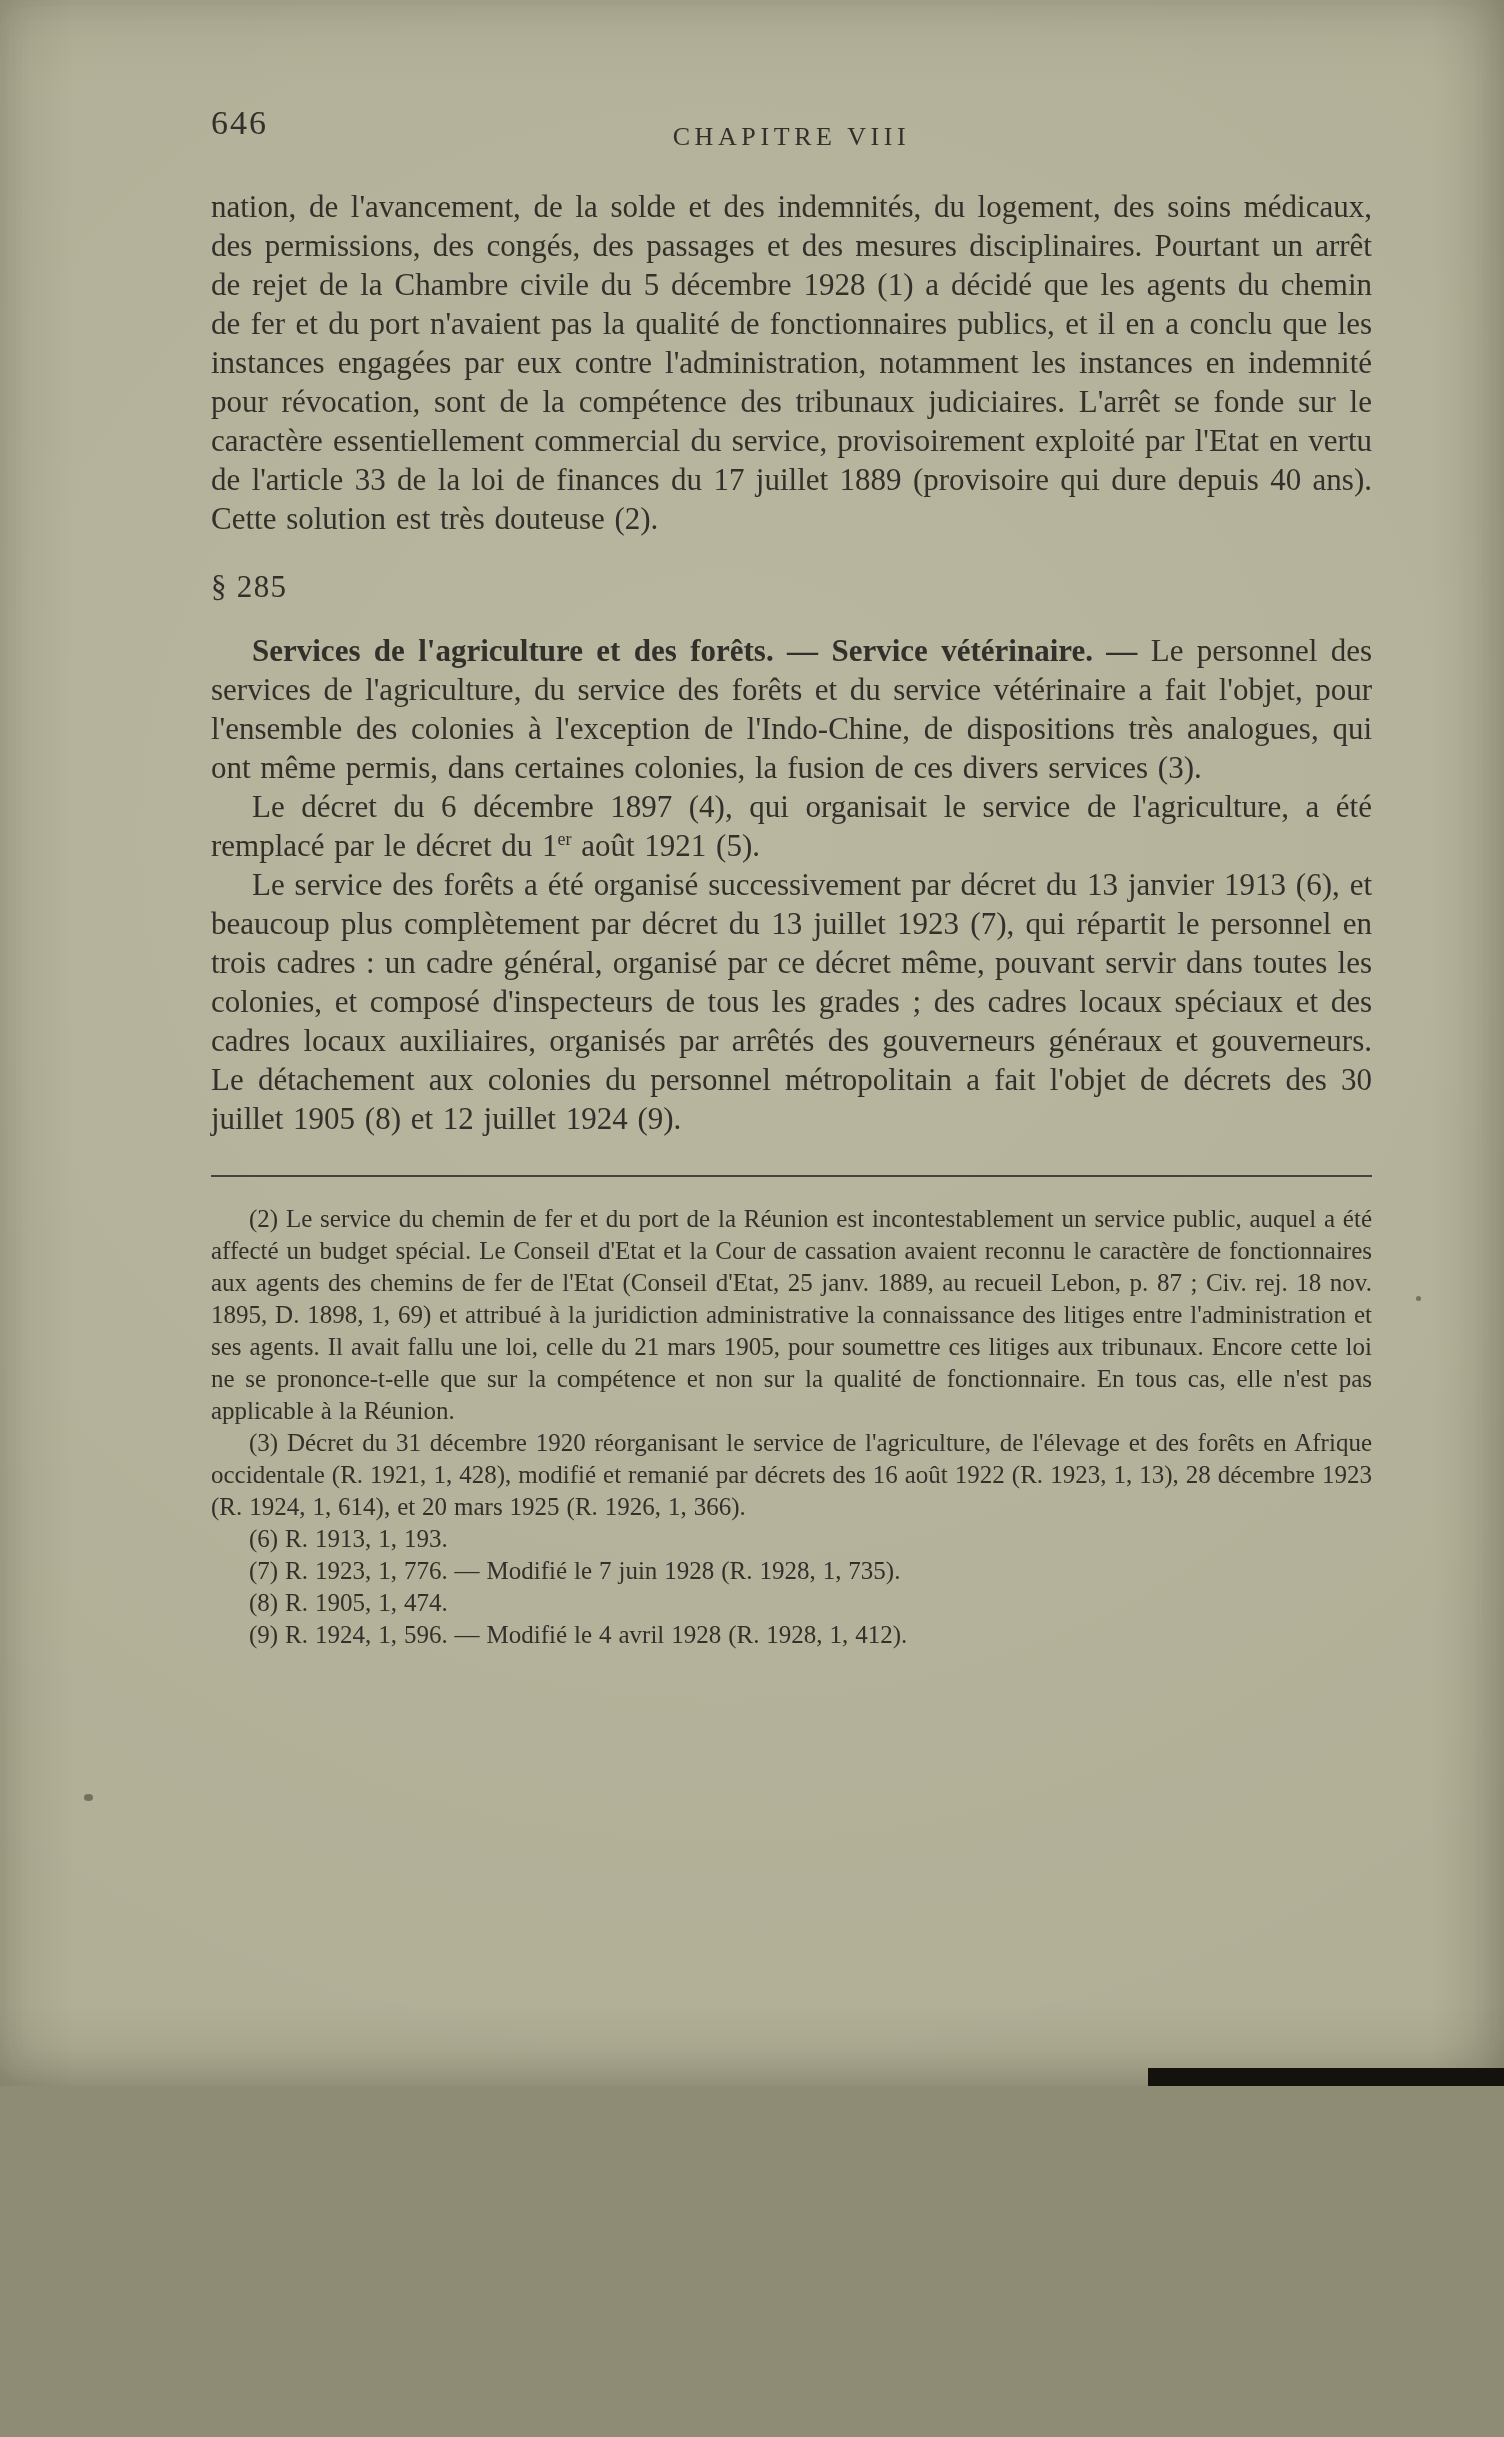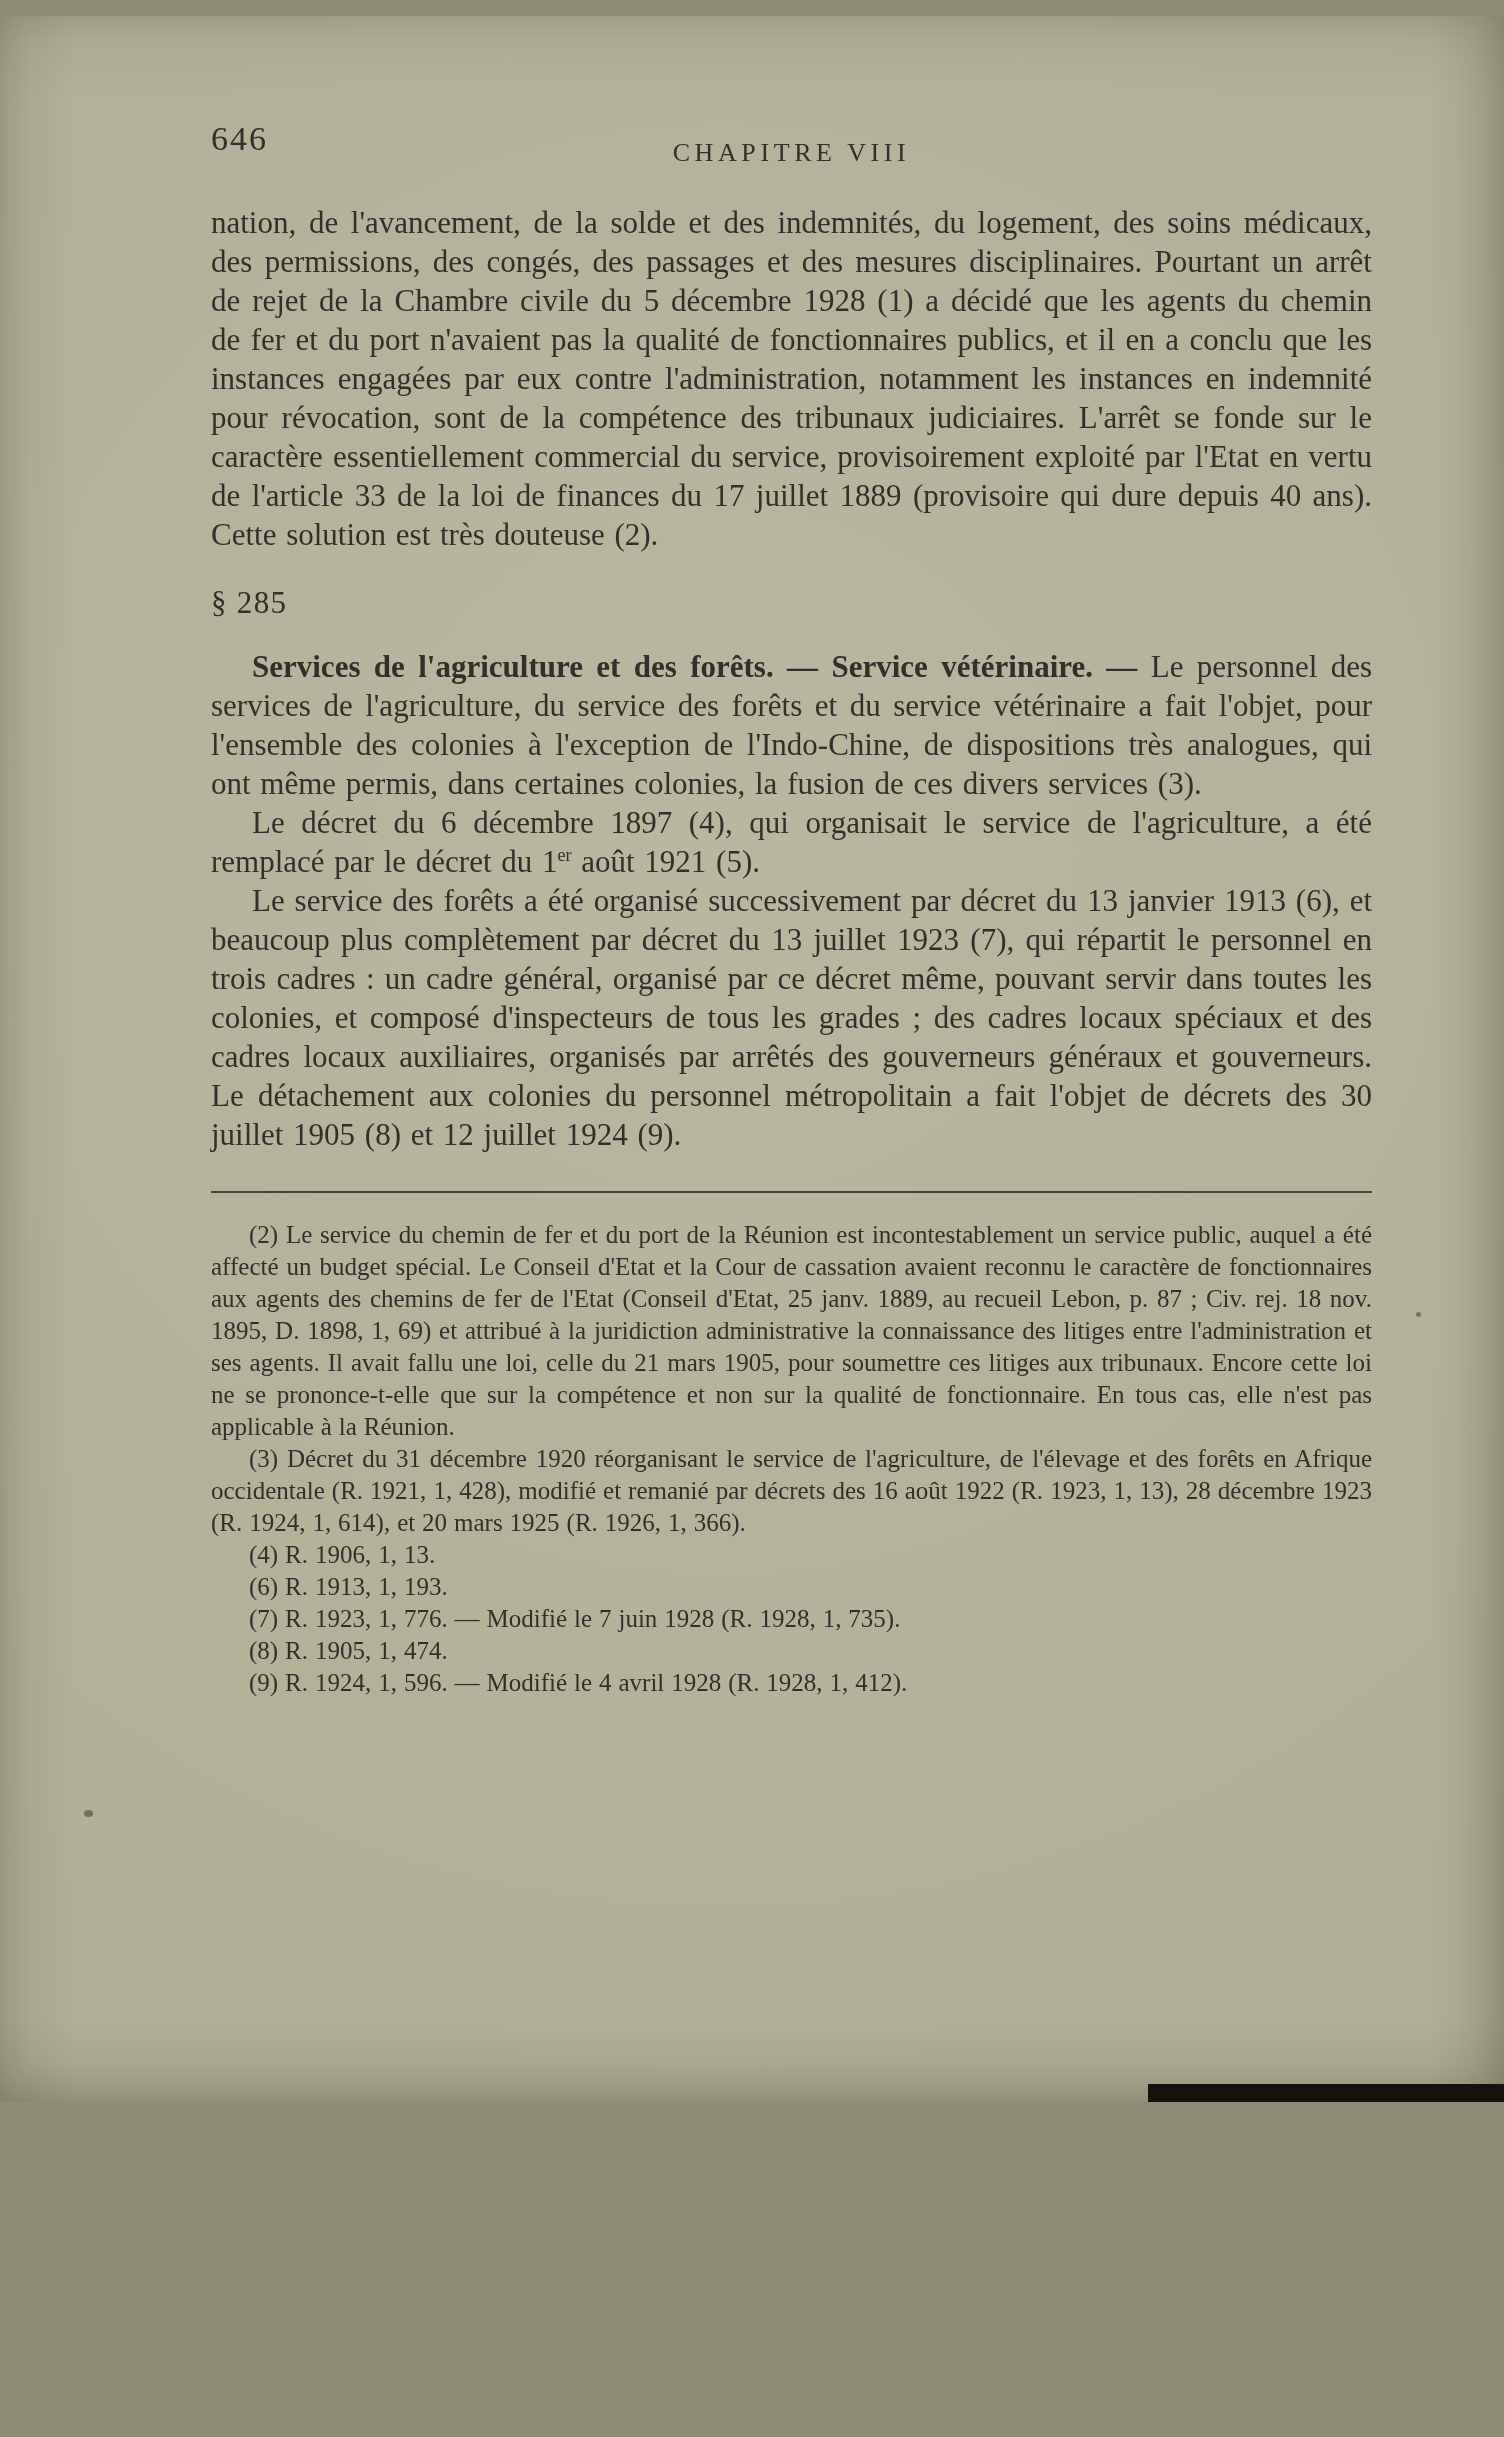--- a/index.html
+++ b/index.html
@@ -4,21 +4,21 @@
 <style>
   html, body {
     margin: 0;
     padding: 0;
     background: #8f8c76;
   }
   .page {
     position: relative;
     width: 1505px;
     height: 2086px;
-    margin: 16px auto;
+    margin: 0 auto;
     background-color: #b2af97;
     background-image:
       radial-gradient(ellipse 140% 100% at 48% 40%, rgba(255,255,248,0.10), rgba(0,0,0,0) 62%),
       linear-gradient(90deg, rgba(66,62,42,0.12) 0%, rgba(0,0,0,0) 5%, rgba(0,0,0,0) 95%, rgba(66,62,42,0.16) 100%),
       linear-gradient(180deg, rgba(66,62,42,0.08) 0%, rgba(0,0,0,0) 4%, rgba(0,0,0,0) 96%, rgba(66,62,42,0.14) 100%);
     color: #32302a;
     font-family: "Liberation Serif", "DejaVu Serif", serif;
     overflow: hidden;
     box-shadow: inset -11.8px 0 39px rgba(40,36,20,0.10), inset 0 -9.2px 33px rgba(40,36,20,0.10);
     text-decoration: underline;
@@ -127,21 +127,20 @@
       <p><span>Le décret du 6 décembre 1897 (4), qui organisait le service de l'agriculture, a été remplacé par le décret du 1</span><sup class="ord">er</sup><span> août 1921 (5).</span></p>
 
       <p>Le service des forêts a été organisé successivement par décret du 13 janvier 1913 (6), et beaucoup plus complètement par décret du 13 juillet 1923 (7), qui répartit le personnel en trois cadres : un cadre général, organisé par ce décret même, pouvant servir dans toutes les colonies, et composé d'inspecteurs de tous les grades ; des cadres locaux spéciaux et des cadres locaux auxiliaires, organisés par arrêtés des gouverneurs généraux et gouverneurs. Le détachement aux colonies du personnel métropolitain a fait l'objet de décrets des 30 juillet 1905 (8) et 12 juillet 1924 (9).</p>
     </div>
 
     <hr class="footnote-sep">
 
     <div class="footnotes">
       <p>(2) Le service du chemin de fer et du port de la Réunion est incontestablement un service public, auquel a été affecté un budget spécial. Le Conseil d'Etat et la Cour de cassation avaient reconnu le caractère de fonctionnaires aux agents des chemins de fer de l'Etat (Conseil d'Etat, 25 janv. 1889, au recueil Lebon, p. 87 ; Civ. rej. 18 nov. 1895, D. 1898, 1, 69) et attribué à la juridiction administrative la connaissance des litiges entre l'administration et ses agents. Il avait fallu une loi, celle du 21 mars 1905, pour soumettre ces litiges aux tribunaux. Encore cette loi ne se prononce-t-elle que sur la compétence et non sur la qualité de fonctionnaire. En tous cas, elle n'est pas applicable à la Réunion.</p>
       <p>(3) Décret du 31 décembre 1920 réorganisant le service de l'agriculture, de l'élevage et des forêts en Afrique occidentale (R. 1921, 1, 428), modifié et remanié par décrets des 16 août 1922 (R. 1923, 1, 13), 28 décembre 1923 (R. 1924, 1, 614), et 20 mars 1925 (R. 1926, 1, 366).</p>
-      <p>(4) R. 1906, 1, 13.</p>
       <p>(6) R. 1913, 1, 193.</p>
       <p>(7) R. 1923, 1, 776. — Modifié le 7 juin 1928 (R. 1928, 1, 735).</p>
       <p>(8) R. 1905, 1, 474.</p>
       <p>(9) R. 1924, 1, 596. — Modifié le 4 avril 1928 (R. 1928, 1, 412).</p>
     </div>
 
   </div>
 
   <div class="speck" style="left:84px; top:1794px; width:9.2px; height:6.6px;"></div>
   <div class="speck" style="left:1416px; top:1296px; width:5.2px; height:5.2px;"></div>

